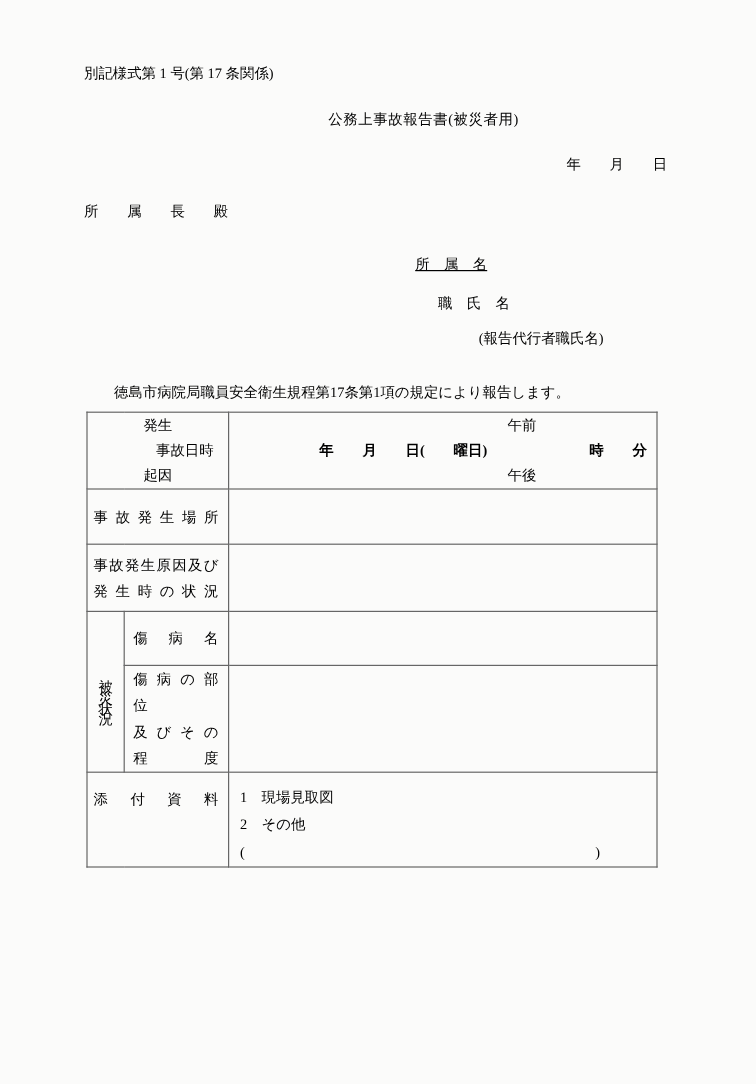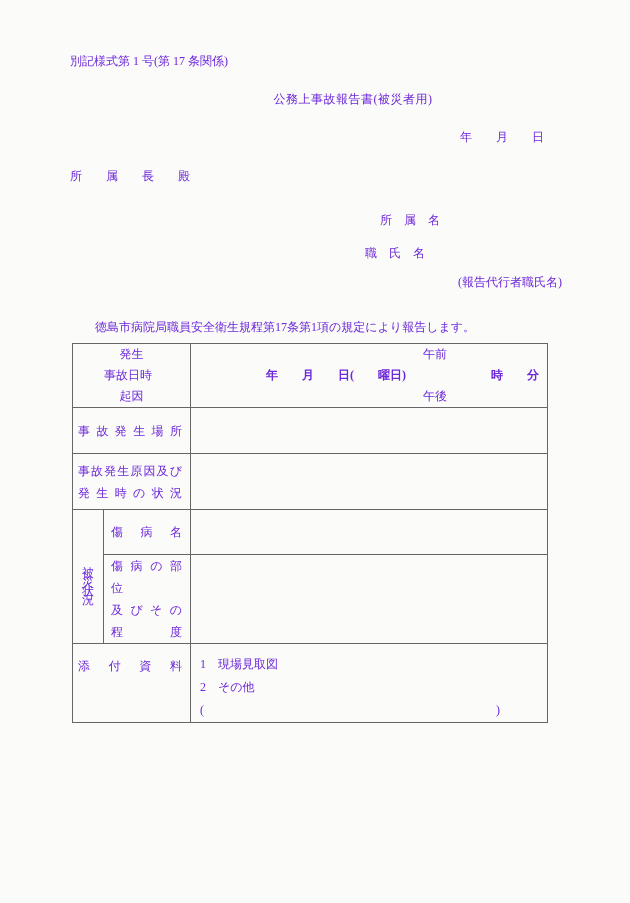--- a/index.html
+++ b/index.html
@@ -2,34 +2,34 @@
 <html><head>
 <meta charset="utf-8">
 <style>
   html,body { margin:0; padding:0; background:#e8e8e8; }
   .page {
     position: relative;
     width: 630px;
     height: 903px;
     margin: 0 auto;
     background: #fbfbfa;
-    color: #6d28d9;
+    color: #000000;
     font-family: "Liberation Serif", "DejaVu Serif", serif;
     font-size: 12px;
     overflow: hidden;
   }
   .abs { position: absolute; line-height: 15px; white-space: nowrap; }
 
   .form-number { left: 70px; top: 54px; }
   .doc-title   { left: 0; top: 92px; width: 100%; text-align: center; letter-spacing: 0.5px; margin-left: 38px; }
-  .date-line   { left: 460px; top: 130px; }
+  .date-line   { left: 472px; top: 130px; }
   .addressee   { left: 70px; top: 169px; }
-  .affil       { left: 380px; top: 213px; }
+  .affil       { left: 346px; top: 213px; text-decoration: underline; }
   .jobname     { left: 365px; top: 246px; }
-  .proxy       { left: 340px; top: 275px; width: 222px; display: flex; justify-content: flex-end; }
+  .proxy       { left: 340px; top: 275px; width: 222px; display: flex; justify-content: center; }
   .intro       { left: 95px; top: 320px; }
 
   table.report {
     position: absolute;
     left: 72px; top: 343px;
     width: 475px;
     border-collapse: collapse;
     table-layout: fixed;
     border-radius: 27px;
   }
@@ -37,21 +37,21 @@
     border: 1px solid #666;
     padding: 0;
     font-weight: normal;
     font-size: 12px;
     vertical-align: middle;
     background: transparent;
   }
   
   .dt-hdr { line-height: 21px; }
   .dt-hdr .c  { text-align: center; }
-  .dt-hdr .lr { display: flex; justify-content: center; padding: 0 12px 0 5px; }
+  .dt-hdr .lr { display: flex; justify-content: flex-end; padding: 0 12px 0 5px; }
   
   .dt-cell { line-height: 21px; }
   .dt-cell .ampm { padding-left: 232px; }
   .dt-cell .mid  { display: flex; justify-content: space-between; padding: 0 8px 0 75px; font-weight: bold; }
   
   .jc  { padding: 0 8px 0 5px !important; }
   .jc2 { padding: 0 8px 0 7px !important; }
   .jc div, .jc2 div {
     text-align: justify;
     text-align-last: justify;

